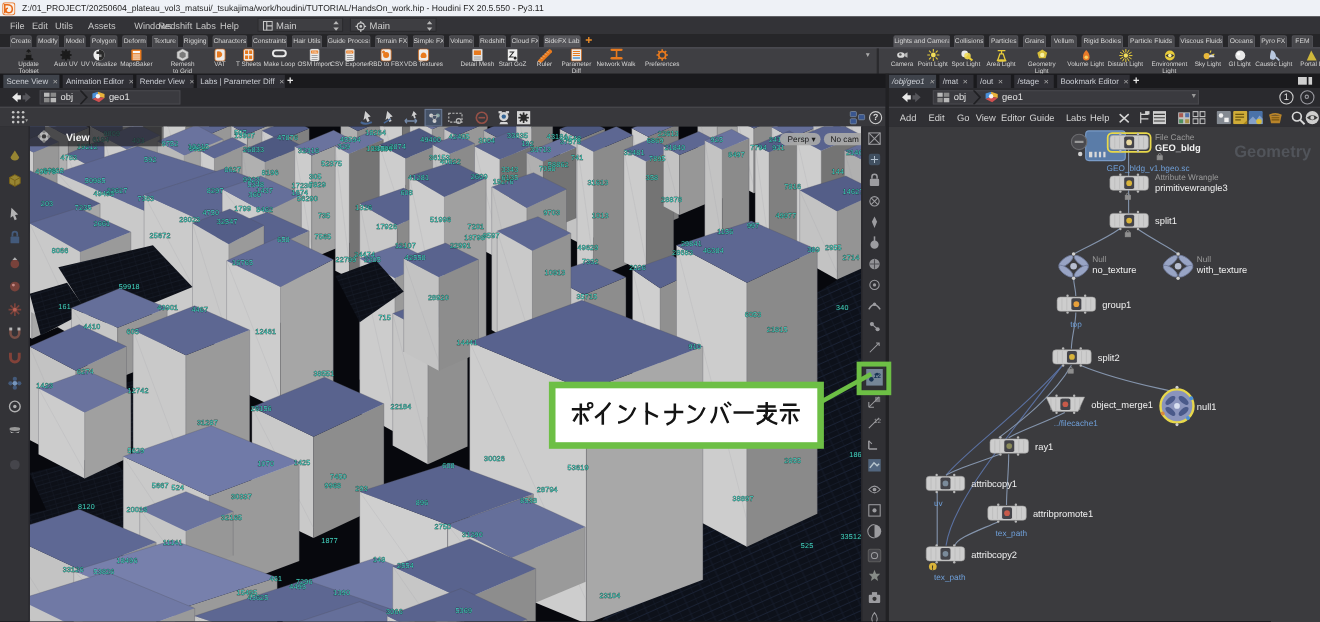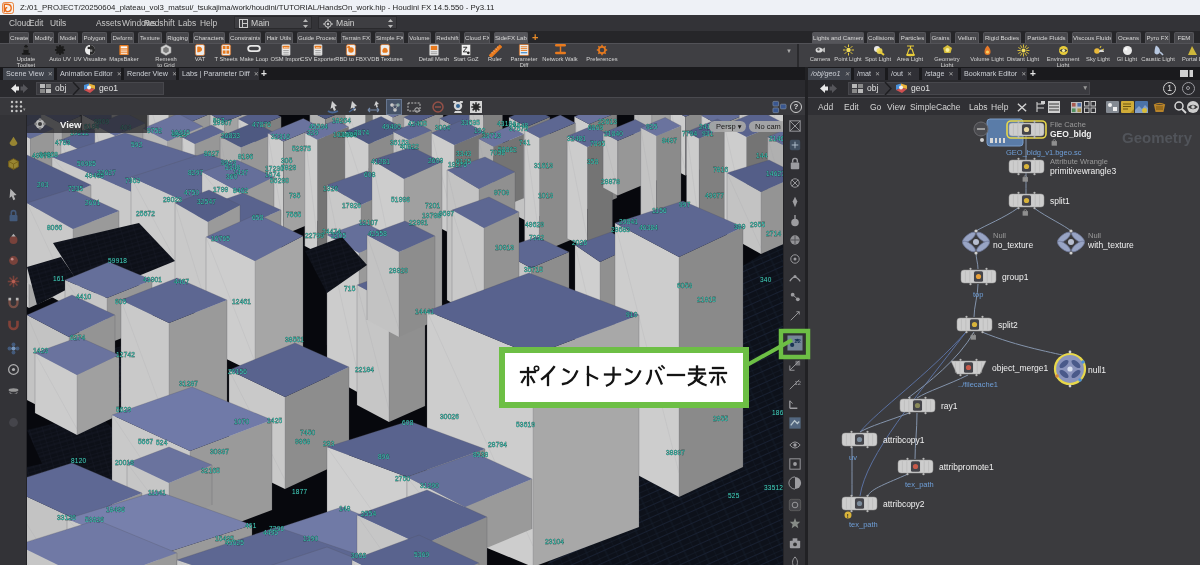--- a/index.html
+++ b/index.html
@@ -17,26 +17,26 @@
 .ptab .x{color:#aaa;font-size:6px;margin-left:4px;}
 .pathbar{left:0;top:80px;height:17px;background:#2a2a2e;color:#c7c7c7;}
 .crumb{position:absolute;top:2px;height:13px;background:#3a3a3f;border:1px solid #47474c;font-size:8.5px;line-height:12px;color:#dcdcdc;}
 .vptb{left:0;top:97px;width:805px;height:18px;background:#38383c;border-top:1px solid #4a4a4f;}
 .netmenu{left:808px;top:97px;width:392px;height:18px;background:#303034;color:#d4d4d4;font-size:8.5px;line-height:18px;border-top:1px solid #46464b;}
 .vdiv{left:805px;top:67px;width:3px;height:498px;background:#212124;}
 </style></head><body>
 <div class="abs titlebar"><svg class="abs" style="left:2px;top:1.5px" width="12" height="12" viewBox="0 0 13 13">
       <rect x="0.5" y="0.5" width="12" height="12" rx="2.5" fill="#f8f0e8" stroke="#e87a30" stroke-width="1"></rect>
       <path d="M2.5,11 L2.5,2.5 L5,2.5 C8,2.5 10,4.3 10,6.6 C10,9 8.2,10.4 6.2,10.4 C4.7,10.4 3.7,9.4 3.7,8 C3.7,6.6 4.7,5.9 5.7,5.9" stroke="#e86a1a" stroke-width="1.5" fill="none"></path>
-    </svg><span style="margin-left:20px">Z:/01_PROJECT/20250604_plateau_vol3_matsui/_tsukajima/work/houdini/TUTORIAL/HandsOn_work.hip - Houdini FX 14.5.550 - Py3.11</span></div>
+    </svg><span style="margin-left:20px">Z:/01_PROJECT/20250604_plateau_vol3_matsui/_tsukajima/work/houdini/TUTORIAL/HandsOn_work.hip - Houdini FX 20.5.550 - Py3.11</span></div>
 <div class="abs menubar">
-    <span class="abs" style="left:9px;top:0">Cloud</span>
+    <span class="abs" style="left:9px;top:0">File</span>
     <span class="abs" style="left:29px;top:0">Edit</span>
     <span class="abs" style="left:50px;top:0">Utils</span>
-    <span class="abs" style="left:96px;top:0">Assets</span>
+    <span class="abs" style="left:80px;top:0">Assets</span>
     <span class="abs" style="left:122px;top:0">Windows</span>
     <span class="abs" style="left:144px;top:0">Redshift</span>
     <span class="abs" style="left:178px;top:0">Labs</span>
     <span class="abs" style="left:200px;top:0">Help</span>
     <div class="combo" style="left:234px;width:78px;"><svg width="9" height="9" style="margin:2px 3px 0 4px;vertical-align:top" viewBox="0 0 9 9">
         <rect x="0.5" y="0.5" width="8" height="8" fill="none" stroke="#c9c9c9"></rect>
         <line x1="3.5" y1="0.5" x2="3.5" y2="8.5" stroke="#c9c9c9"></line>
         <line x1="3.5" y1="4.5" x2="8.5" y2="4.5" stroke="#c9c9c9"></line>
       </svg><span>Main</span><svg width="7" height="11" viewBox="0 0 7 11" style="position:absolute;right:2px;top:1px">
         <path d="M3.5,1 L6,4 H1 Z" fill="#b8b8b8"></path>
@@ -508,22 +508,22 @@
       <rect x="1" y="8" width="6" height="5" rx="1" fill="#3a5a98" stroke="#8a9ab0" stroke-width="0.7"></rect>
       <rect x="9" y="4" width="6" height="5" rx="1" fill="#3a5a98" stroke="#8a9ab0" stroke-width="0.7"></rect>
     </svg>
     <div class="abs" style="left:790px;top:2.5px;width:12px;height:12px;border:1.4px solid #cfcfcf;border-radius:50%;color:#dedede;font-size:8px;font-weight:bold;line-height:10px;text-align:center">?</div>
   </div>
 <div class="abs netmenu">
     <span class="abs" style="left:10px;top:0">Add</span>
     <span class="abs" style="left:36px;top:0">Edit</span>
     <span class="abs" style="left:62px;top:0">Go</span>
     <span class="abs" style="left:79px;top:0">View</span>
-    <span class="abs" style="left:102px;top:0">Simple</span>
-    <span class="abs" style="left:128px;top:0">Cache</span>
+    <span class="abs" style="left:102px;top:0">Editor</span>
+    <span class="abs" style="left:128px;top:0">Guide</span>
     <span class="abs" style="left:161px;top:0">Labs</span>
     <span class="abs" style="left:183px;top:0">Help</span>
     <svg class="abs" style="left:209px;top:4.5px" width="10" height="9" viewBox="0 0 13 12">
       <path d="M1,1 L12,11 M12,1 L1,11" stroke="#d4d4d4" stroke-width="1.8"></path>
     </svg>
     <svg class="abs" style="left:227px;top:3px" width="11" height="12" viewBox="0 0 11 12">
       <path d="M2,1 V11 M2,3 H9 M2,7 H9" stroke="#cfcfcf" stroke-width="1.1"></path>
       <rect x="6" y="0" width="4" height="3" fill="#cfcfcf"></rect>
     </svg>
     <svg class="abs" style="left:240px;top:3px" width="12" height="12" viewBox="0 0 12 12">

